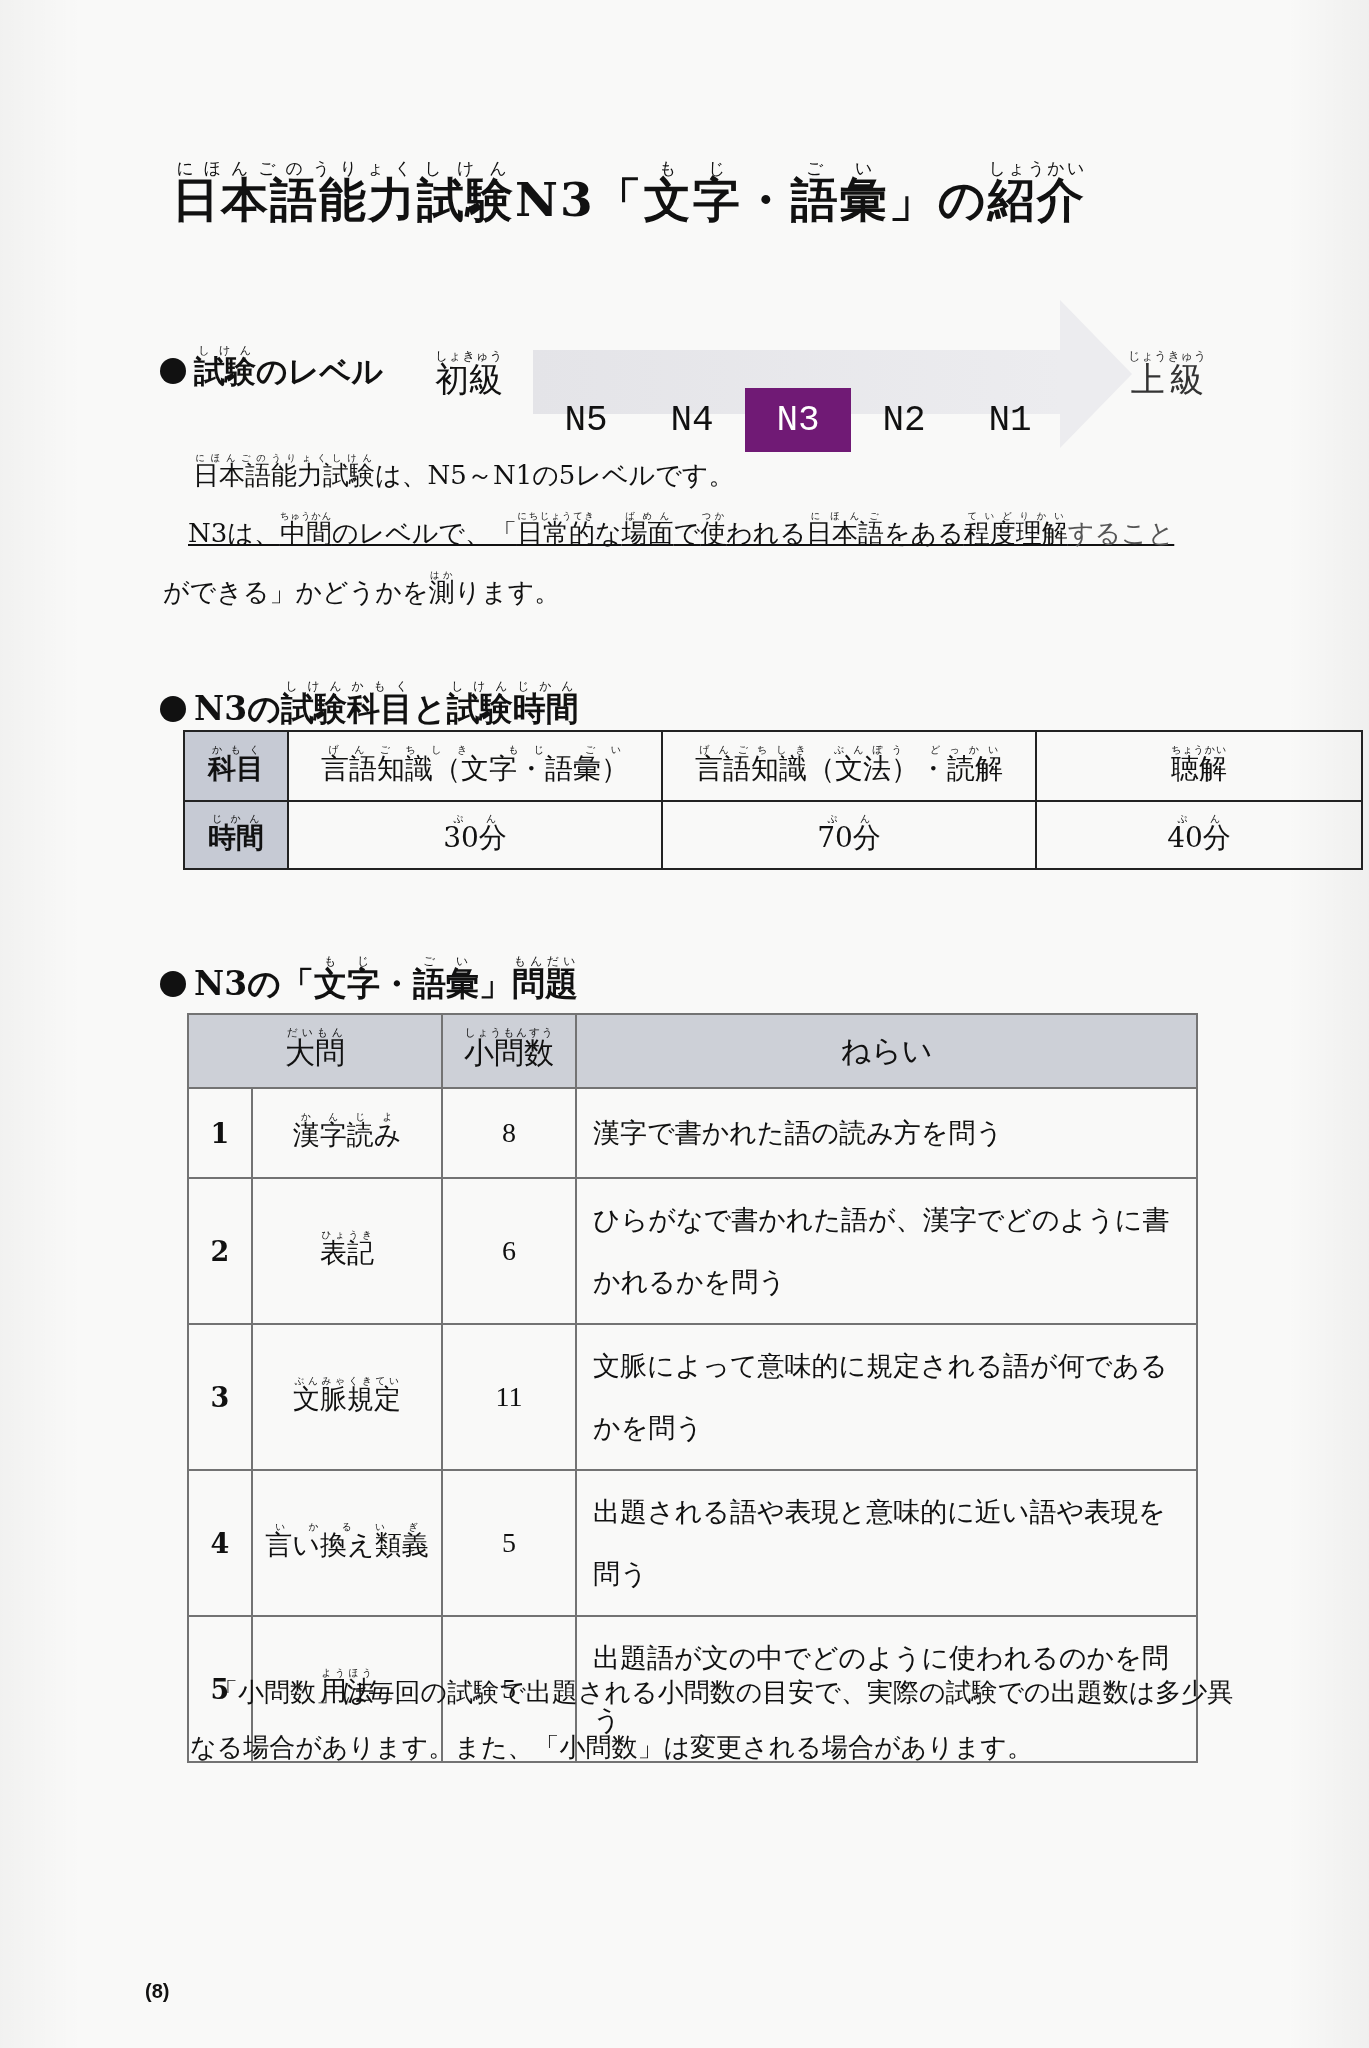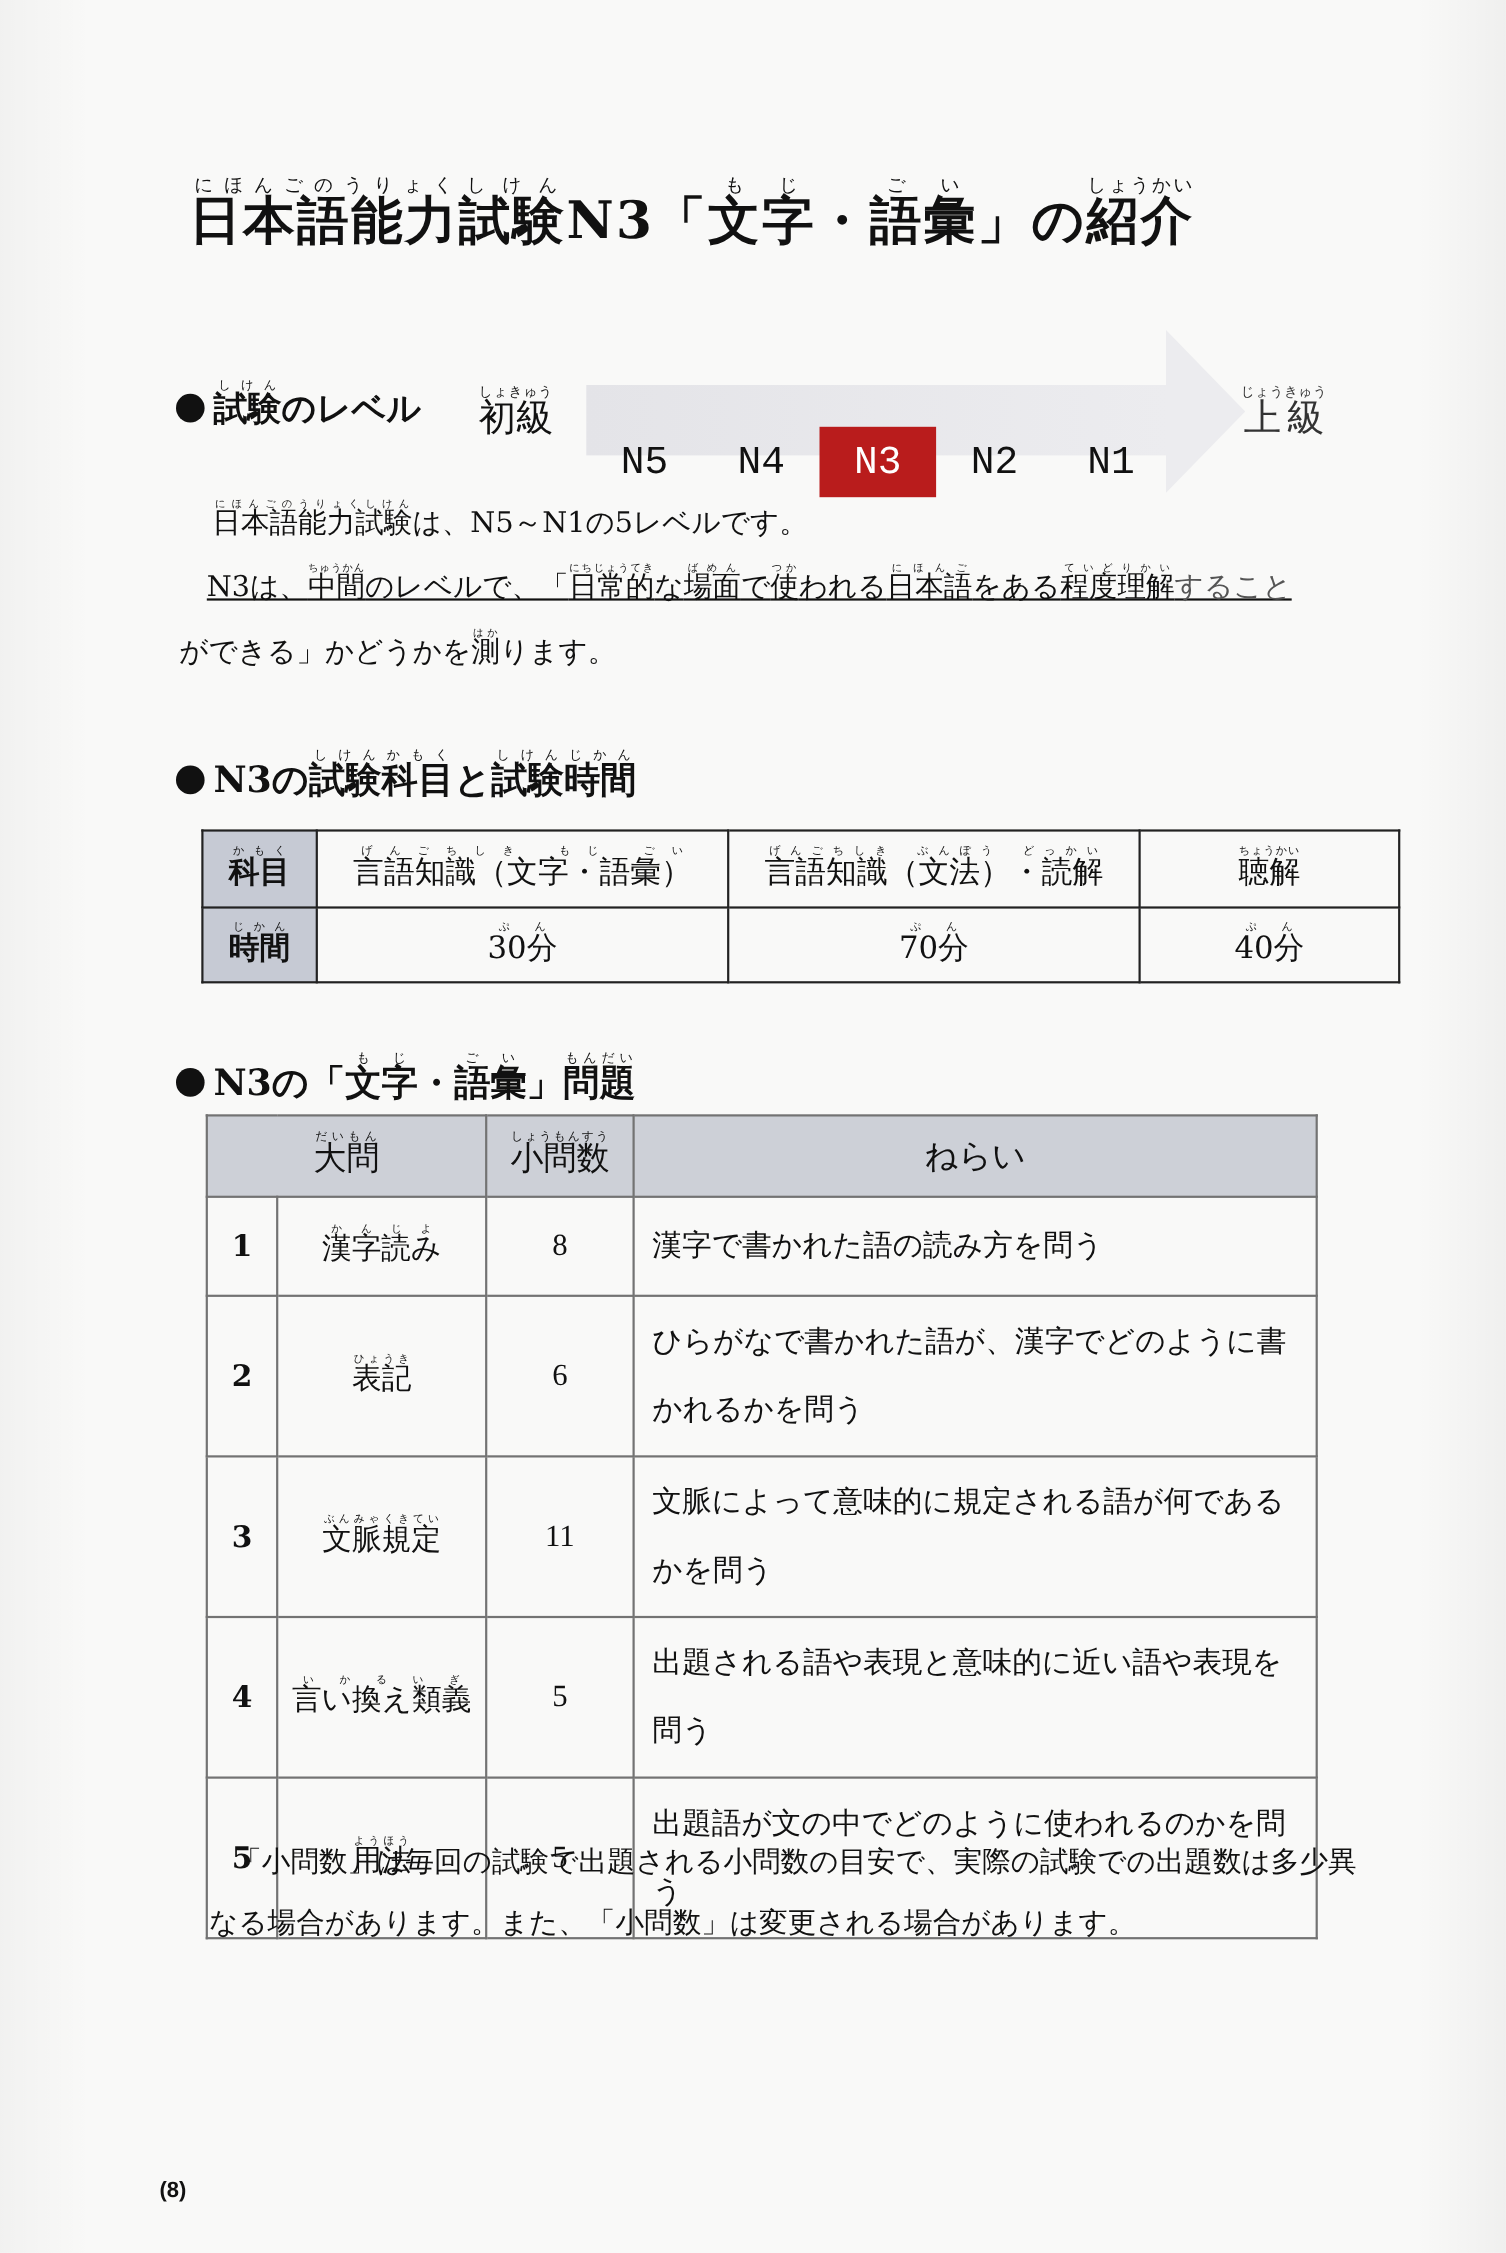--- a/index.html
+++ b/index.html
@@ -39,34 +39,34 @@
   .arrow-head {
     position:absolute; left:527px; top:0; width:0; height:0;
     border-top:74px solid transparent; border-bottom:74px solid transparent;
     border-left:72px solid #ececef;
   }
   .levels { position:absolute; left:0; top:50px; width:530px; height:64px; display:flex; }
   .lvl {
     width:106px; height:64px; display:flex; align-items:center; justify-content:center;
     font-size:36px; font-family:Liberation Mono, monospace;margin-top:38px;
   }
-  .lvl.active { background:#b91c1c; color:#fff; }
+  .lvl.active { background:#701a75; color:#fff; }
 
   
   .p {
     position:absolute; font-size:26px; white-space:nowrap; line-height:1;
   }
 
   
   .sec-head { position:absolute; left:160px; font-size:33px; font-weight:bold; white-space:nowrap; }
   .bullet { display:inline-block; width:26px; height:26px; border-radius:50%; background:#111; margin-right:8px; vertical-align:-2px; }
 
   
   table { border-collapse:collapse; position:absolute; }
-  .t1 { left:183px; top:754px; width:1090px; }
+  .t1 { left:183px; top:730px; width:1180px; }
   .t1 td { border:2px solid #222; text-align:center; font-size:28px; height:64px; }
   .t1 td.hd { background:#c6cad4; width:100px; font-weight:bold; }
   .t1 tr:first-child td { height:66px; }
 
   
   .t2 { left:187px; top:1013px; width:1011px; }
   .t2 td { border:2px solid #737373; font-size:27px; vertical-align:middle; }
   .t2 .hdr td { background:#cdd0d7; height:70px; text-align:center; font-size:30px; }
   .t2 .num { width:60px; text-align:center; font-weight:bold; }
   .t2 .name { width:186px; text-align:center; }

